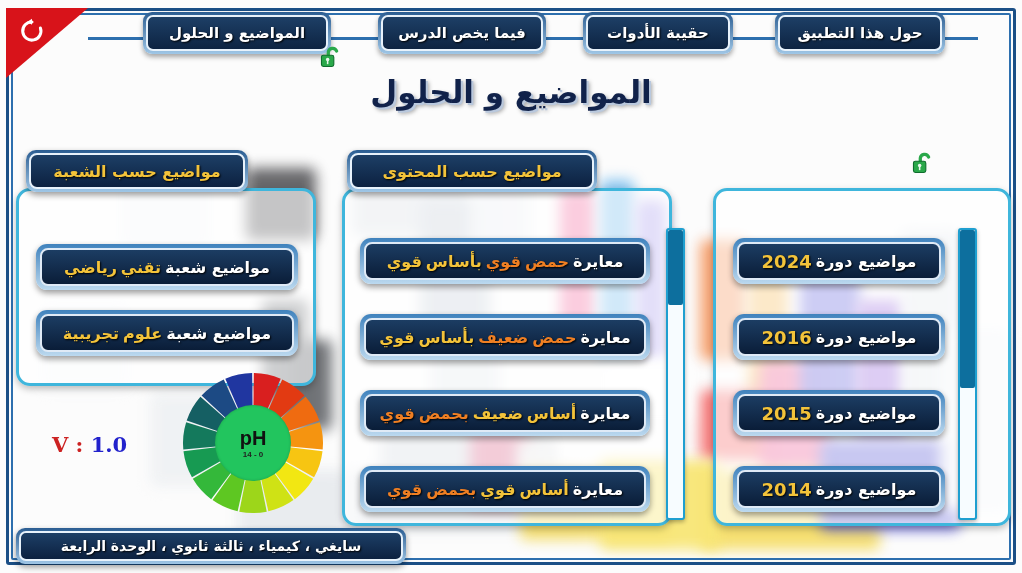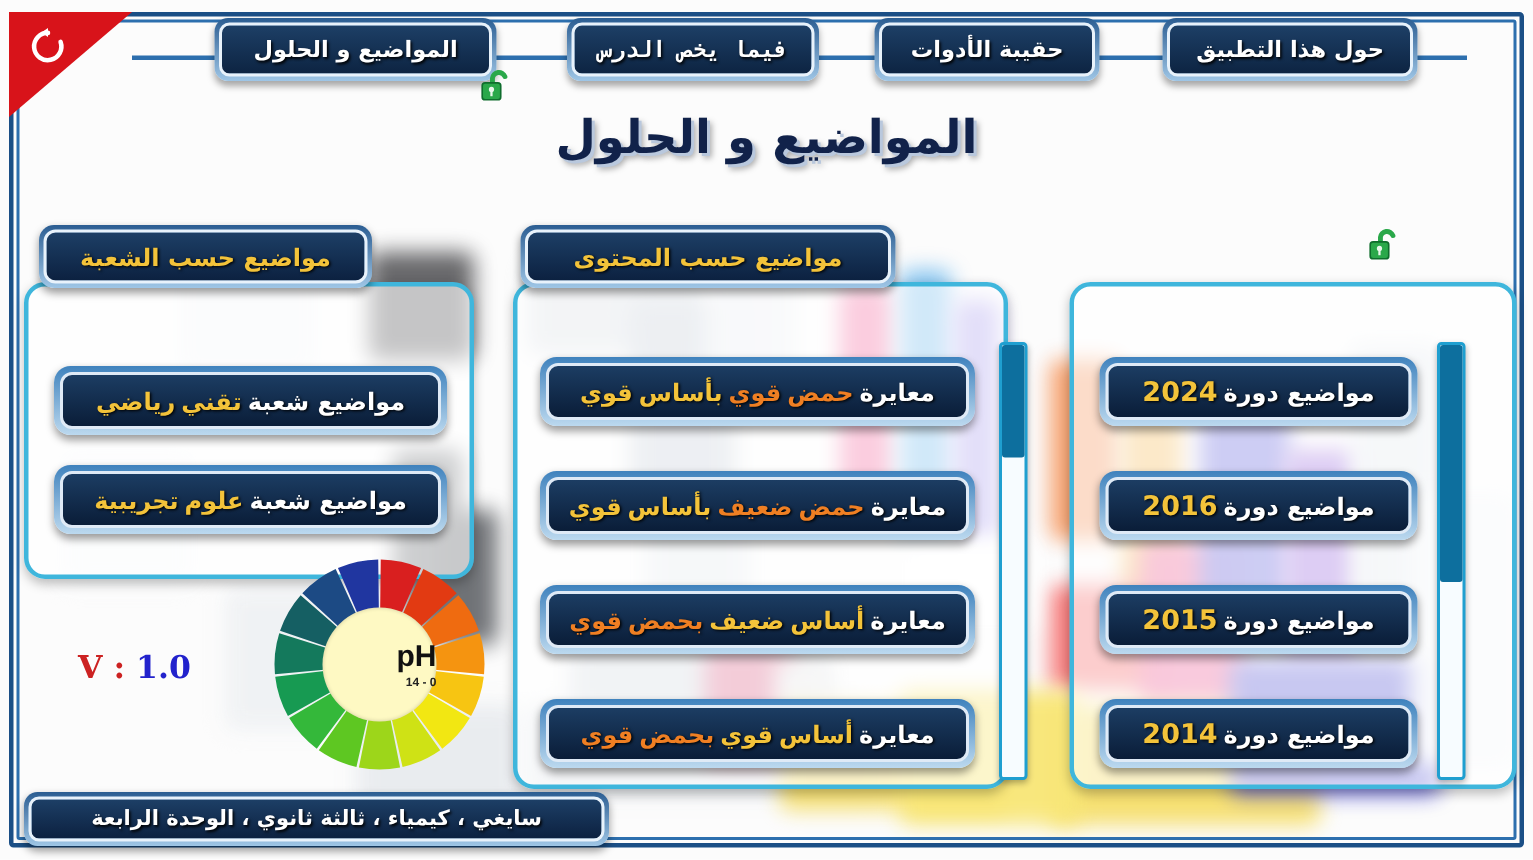--- a/index.html
+++ b/index.html
@@ -136,22 +136,22 @@
     font-family:"DejaVu Serif","Liberation Serif",serif;
     font-size:21px; font-weight:bold;
   }
   .version .v { color:#cc2222; }
   .version .n { color:#2222cc; }
 
   
   .phwheel { position:absolute; left:182px; top:372px; width:142px; height:142px; }
   .ph-hub {
     position:absolute; left:33px; top:33px; width:76px; height:76px;
-    background:#fef9c3; border-radius:50%;
-    display:flex; flex-direction:column; align-items:flex-start; justify-content:center;
+    background:#22c55e; border-radius:50%;
+    display:flex; flex-direction:column; align-items:center; justify-content:center;
     box-shadow:inset 0 0 3px rgba(0,0,0,.2);
   }
   .ph-hub .lbl { font-size:20px; font-weight:bold; color:#111; line-height:1; font-family:"Liberation Sans",sans-serif; }
   .ph-hub .rng { font-size:8px; font-weight:bold; color:#222; margin-top:2px; font-family:"Liberation Sans",sans-serif; }
 
   
   .bottombar {
     position:absolute; left:16px; top:528px; width:390px; height:36px;
     background:linear-gradient(#2b5d92,#9fc6e6);
     border-radius:9px; padding:3px;
@@ -215,21 +215,21 @@
       <path d="M12 4.2 A7.8 7.8 0 1 0 19.2 9.4" fill="none" stroke="#ffffff" stroke-width="2.6" stroke-linecap="round"></path>
       <path d="M12 1.4 L12 6.6 L8.2 4.0 Z" fill="#ffffff"></path>
     </svg>
   </div>
 
   <div class="topnav" id="topnav">
       <div class="nav-connector" style="left: 88px; width: 890px;"></div>
       <div class="navbtn nav-0" style="left: 143px; width: 188px;">
         <div class="inner">المواضيع و الحلول</div>
       </div>
-      <div class="navbtn nav-1" style="left: 378px; width: 168px; font-family: Liberation Mono, monospace;">
+      <div class="navbtn nav-1" style="left: 378px; width: 168px;">
         <div class="inner">فيما يخص الدرس</div>
       </div>
       <div class="navbtn nav-3" style="left: 775px; width: 170px;">
         <div class="inner">حول هذا التطبيق</div>
       </div>
       <div class="navbtn nav-2" style="left: 583px; width: 150px;">
         <div class="inner">حقيبة الأدوات</div>
       </div>
     </div>
 

